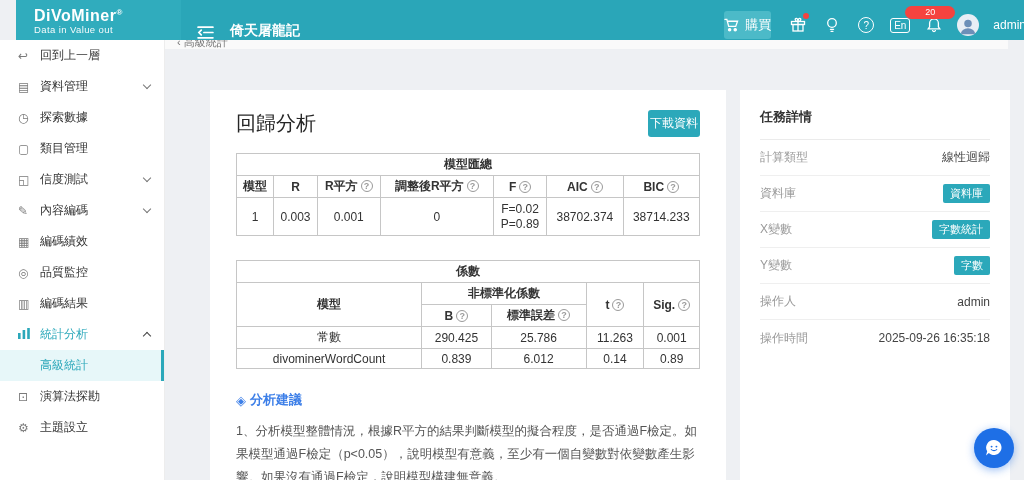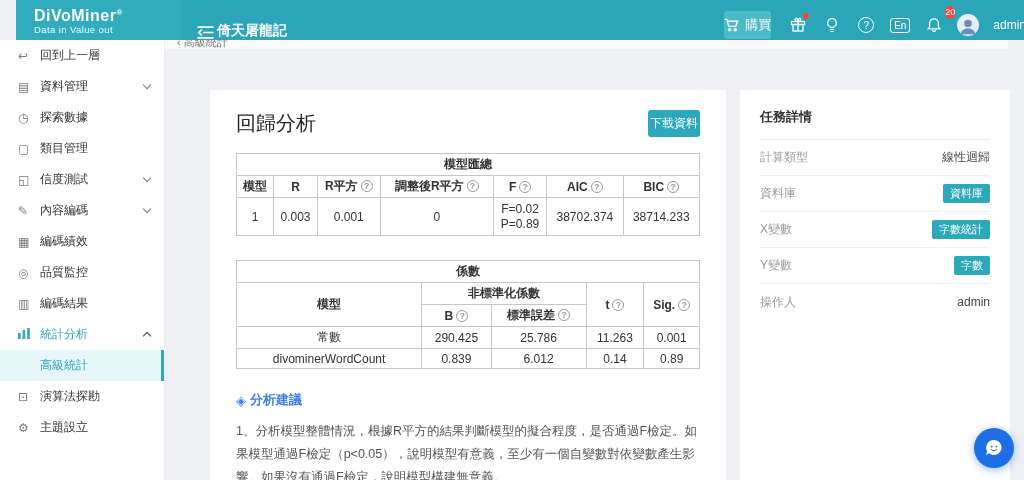--- a/index.html
+++ b/index.html
@@ -10,31 +10,31 @@
   }
   
   .header { position:absolute; top:0; left:16px; width:1024px; height:40px;
     background:#2aa6b8; display:flex; align-items:flex-end; z-index:30; }
   .logo-box { width:165px; height:40px; background:#30acbd; color:#fff;
     padding:4px 0 0 18px; flex:0 0 165px; }
   .logo-title { font-size:16px; font-weight:bold; letter-spacing:.5px; line-height:17px;}
   .logo-title sup { font-size:8px; }
   .logo-tag { font-size:9.5px; opacity:.95; letter-spacing:.4px; }
   .menu-fold { margin-left:16px; color:#fff; display:flex; align-items:center; cursor:pointer;}
-  .proj-title { color:#fff; font-size:14px; margin-left:3px; font-weight:bold; }
+  .proj-title { color:#fff; font-size:14px; margin-left:16px; font-weight:bold; }
   .header-right { margin-left:auto; display:flex; align-items:center; gap:4px; padding-right:14px; }
   .buy-btn { background:#4cbac8; color:#fff; font-size:13px; height:28px;
     display:flex; align-items:center; gap:6px; padding:0 0; border:none;
     border-radius:3px; cursor:pointer; margin-right:8px; font-family:inherit;}
   .hicon { position:relative; width:30px; height:30px; display:flex; align-items:center;
     justify-content:center; color:#fff; cursor:pointer; }
   .dot { position:absolute; top:3px; right:4px; width:6px; height:6px; border-radius:50%;
     background:#f5433f; }
   .badge { position:absolute; top:-4px; right:-6px; background:#f5433f; color:#fff;
-    font-size:9px; line-height:13px; padding:0 0; border-radius:7px; }
+    font-size:9px; line-height:13px; padding:0 20px; border-radius:7px; }
   .lang-box { border:1px solid #fff; border-radius:3px; font-size:10px; color:#fff;
     padding:1px 3px; }
   .qcircle { width:16px; height:16px; border:1.4px solid #fff; border-radius:50%;
     font-size:10px; color:#fff; display:flex; align-items:center; justify-content:center;}
   .avatar { width:22px; height:22px; border-radius:50%; background:#e8eef5; overflow:hidden;
     display:flex; align-items:flex-end; justify-content:center; }
   .user-name { color:#fff; font-size:12px; margin-left:6px; }
   
   .crumb-bar { position:absolute; top:40px; left:165px; right:16px; height:9px;
     background:#fafafa; overflow:hidden; z-index:5; }
@@ -341,20 +341,24 @@
     <span class="tag">字數統計</span>
   </div>
   <div class="task-row">
     <span class="task-label">Y變數</span>
     <span class="tag">字數</span>
   </div>
   <div class="task-row">
     <span class="task-label">操作人</span>
     <span class="task-value">admin</span>
   </div>
+  <div class="task-row">
+    <span class="task-label">操作時間</span>
+    <span class="task-value">2025-09-26 16:35:18</span>
+  </div>
 </div>
 
 <div class="chat-fab">
   <svg width="24" height="24" viewBox="0 0 24 24">
     <path d="M12 4 a7.5 7.5 0 1 1 -5.2 12.9 L4 19.5 l1.2 -4.2 A7.5 7.5 0 0 1 12 4z" fill="#fff"></path>
     <circle cx="9.6" cy="10.6" r="0.95" fill="#1e6fe6"></circle>
     <circle cx="14.4" cy="10.6" r="0.95" fill="#1e6fe6"></circle>
     <path d="M9.3 13.6 q2.7 2 5.4 0" stroke="#1e6fe6" stroke-width="1.1" fill="none" stroke-linecap="round"></path>
   </svg>
 </div>

